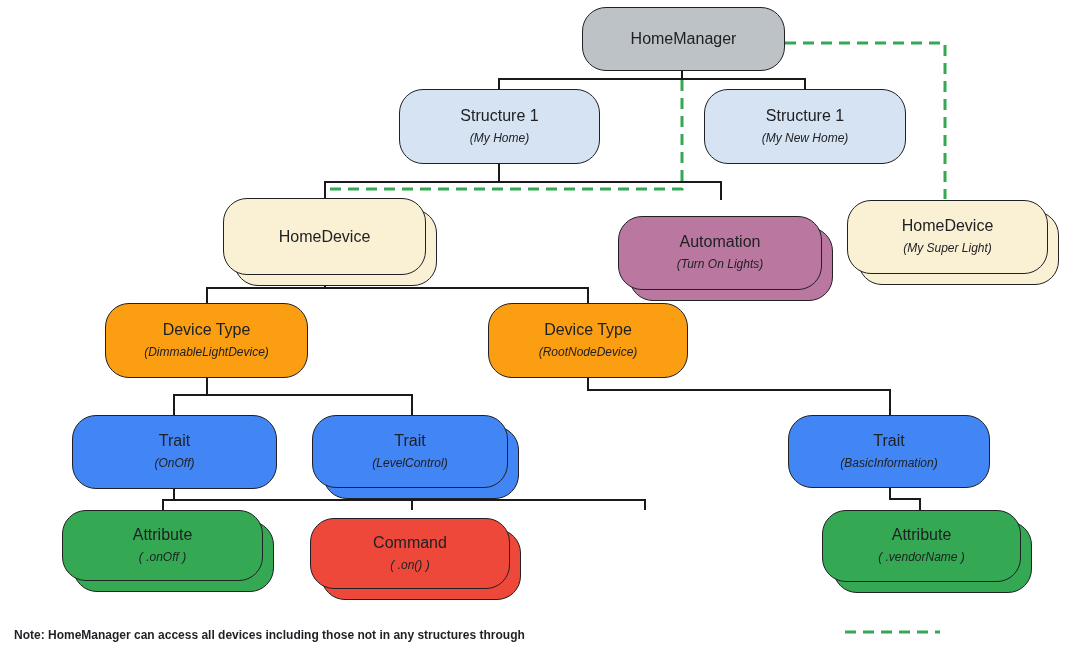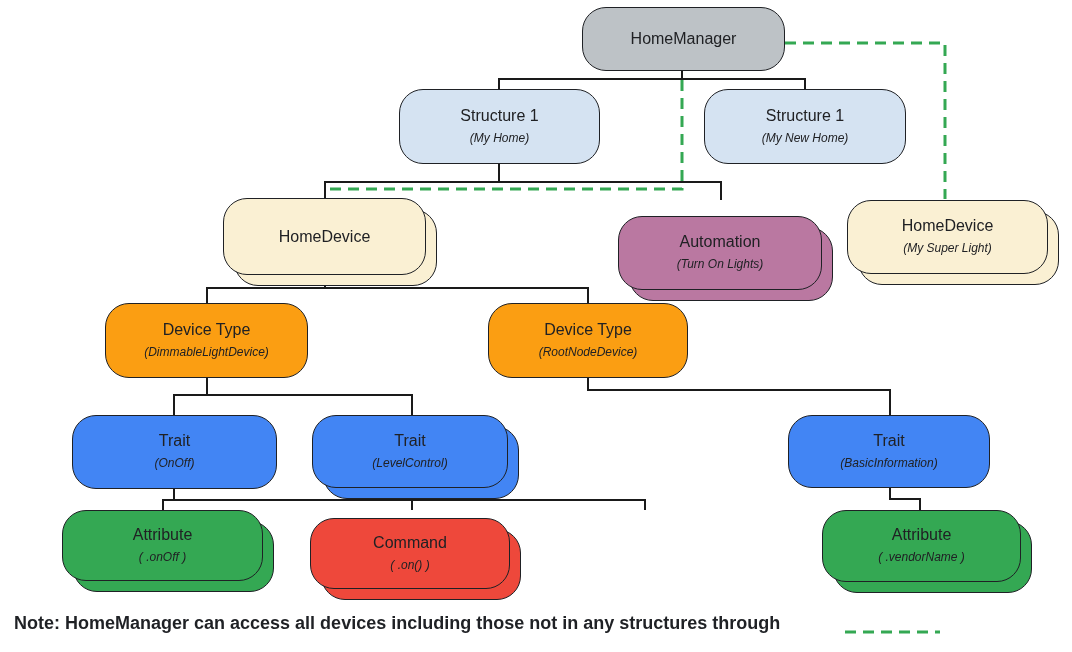--- a/index.html
+++ b/index.html
@@ -31,21 +31,21 @@
   .n-devicetype1{left:105px;top:303px;width:203px;height:75px;}
   .n-devicetype2{left:488px;top:303px;width:200px;height:75px;}
   .n-trait1{left:72px;top:415px;width:205px;height:74px;}
   .n-trait2{left:312px;top:415px;width:196px;height:73px;}
   .n-trait3{left:788px;top:415px;width:202px;height:73px;}
   .n-attr1{left:62px;top:510px;width:201px;height:71px;}
   .n-cmd1{left:310px;top:510px;width:200px;height:71px;margin-top:8px;}
   .n-event1{left:546px;top:510px;width:200px;height:72px;}
   .n-attr2{left:822px;top:510px;width:199px;height:72px;}
   
-  .note{position:absolute;left:14px;top:613px;font-size:18px;font-weight:bold;color:#1f2125;}
+  .note{position:absolute;left:14px;top:628px;font-size:12px;font-weight:bold;color:#1f2125;}
   .note-dash{position:absolute;left:843px;top:624px;}
 </style>
 </head>
 <body>
 
 <div class="canvas">
 
   <svg class="wires" viewBox="0 0 1072 652">
     <g stroke="#1a1a1a" stroke-width="2" fill="none">
 

